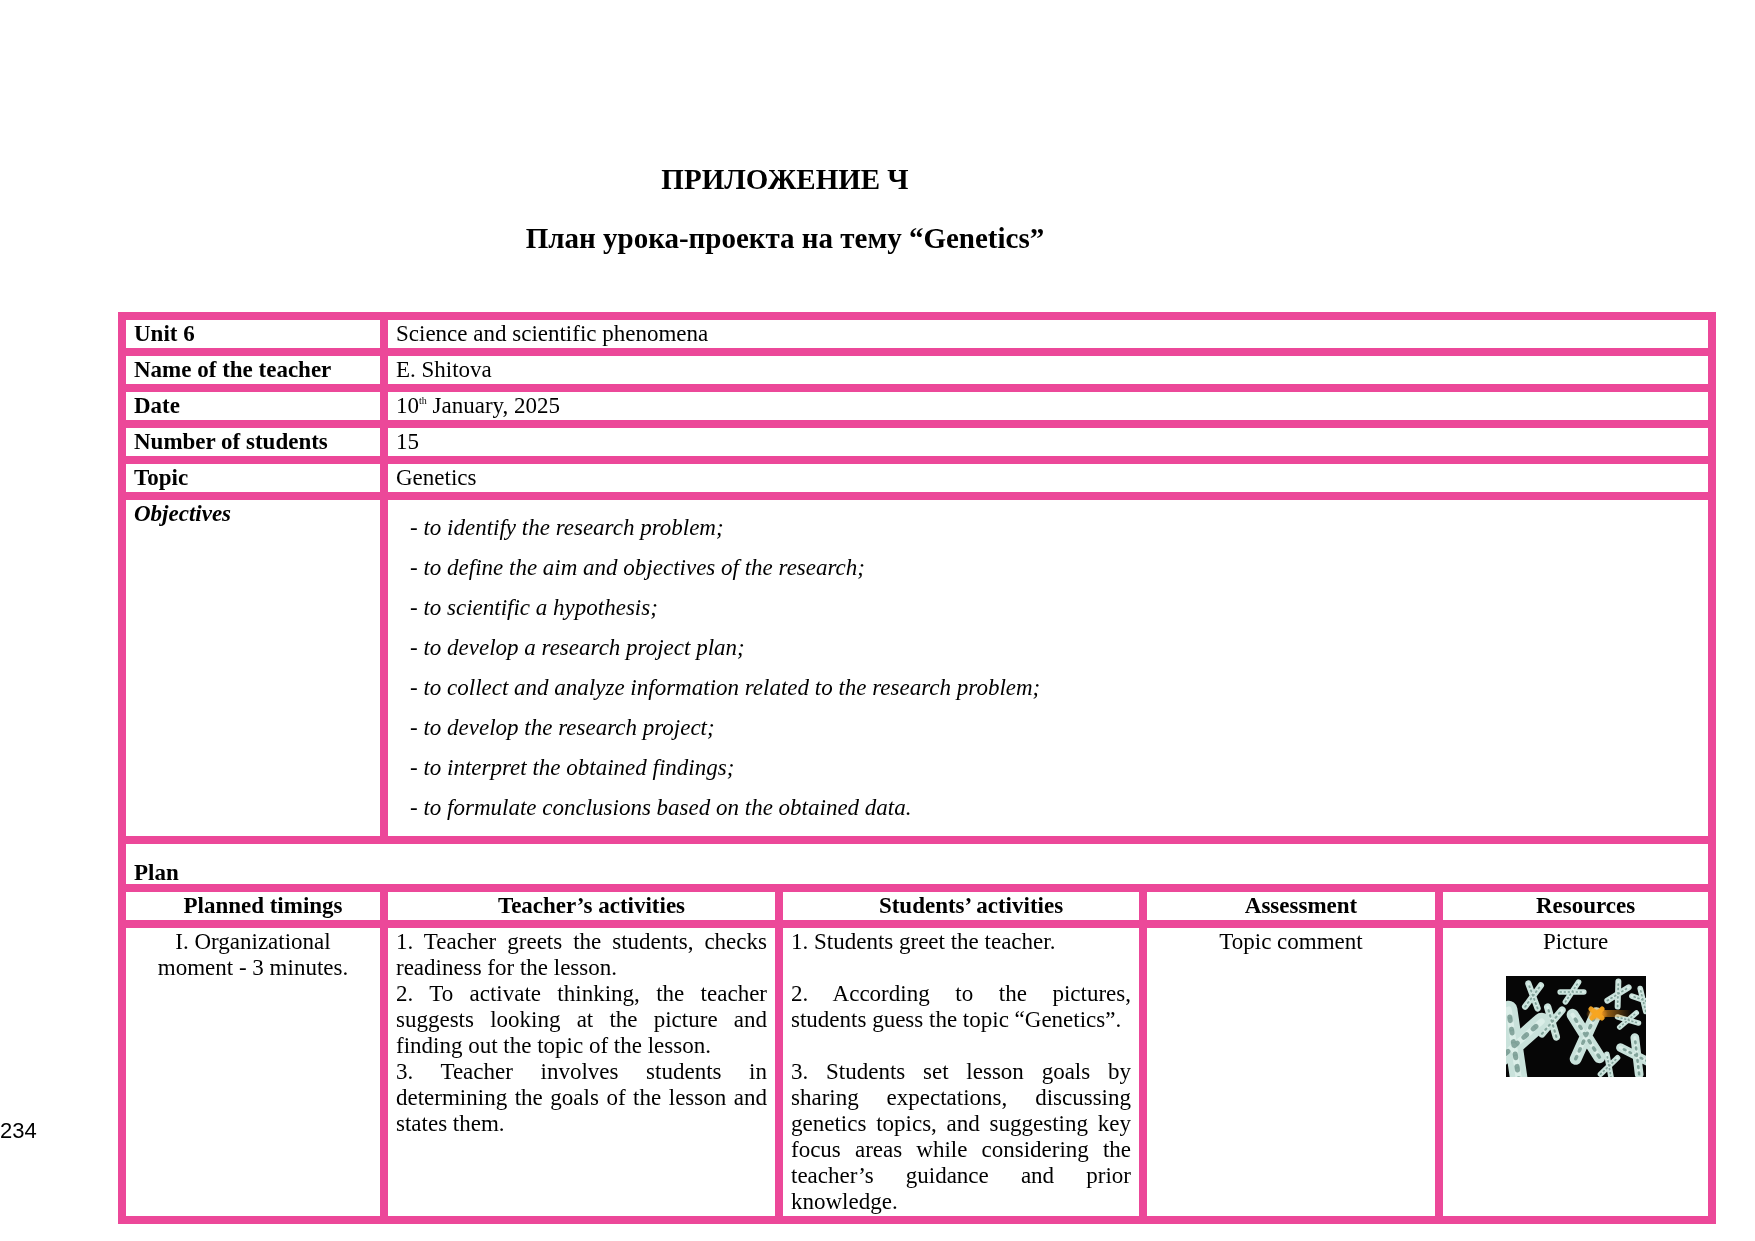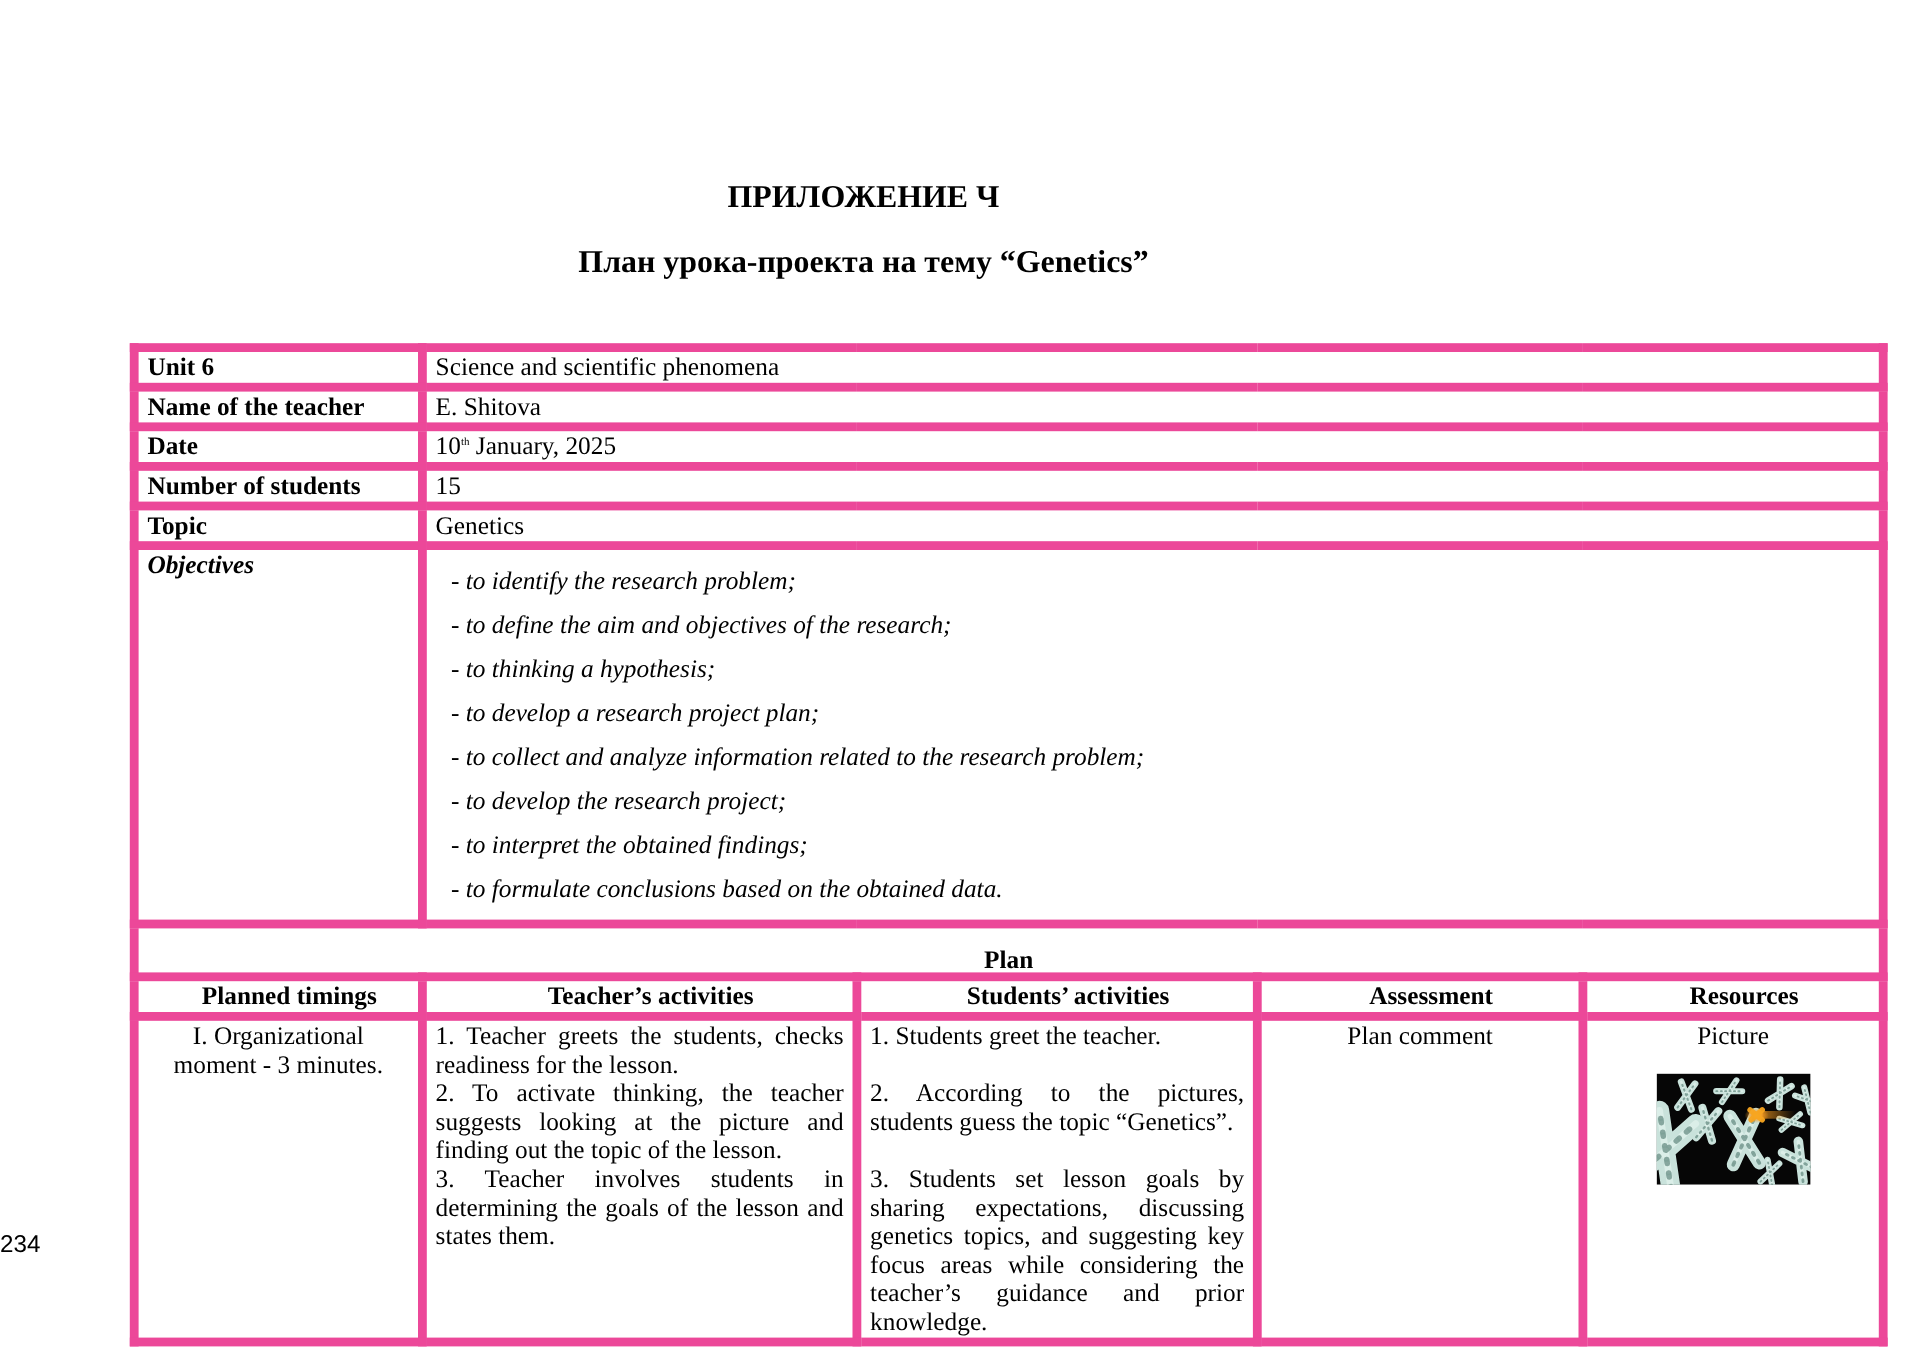--- a/index.html
+++ b/index.html
@@ -26,21 +26,21 @@
     border:8px solid #ec4899;
     padding:1px 8px 1px 8px;
     vertical-align:top;
     font-size:23px;line-height:26px;
     overflow:hidden;
   }
   .lbl{font-weight:bold;}
   sup{font-size:10px;line-height:0;}
   tr.h27{height:27px;} tr.h28{height:28px;border-radius:10px;} tr.h26{height:26px;}
   tr.hobj{height:233px;font-style:italic;} tr.hplan{height:24px;} tr.hhdr{height:30px;} tr.hcontent{height:263px;}
-  .plan-title-cell{text-align:center;font-weight:bold;line-height:21px;padding-top:18px;padding-bottom:1px;}
+  .plan-title-cell{text-align:left;font-weight:bold;line-height:21px;padding-top:18px;padding-bottom:1px;}
   th{text-align:center;font-weight:bold;padding-left:28px;}
   .center{text-align:center;}
   .timing-inner{max-width:192px;margin:0 auto;text-align:center;}
   p.para{margin:0;text-align:justify;}
   p.para.gap{margin-bottom:26px;}
   .obj-line{margin:14px;}
   .resources-cell{text-align:center;}
   .picture-wrap{margin:21px auto 0 auto;width:140px;height:101px;}
   .picture-wrap svg{display:block;}
   .page-number{
@@ -85,21 +85,21 @@
   <tr class="h26">
     <td class="lbl">Topic</td>
     <td colspan="4">Genetics</td>
   </tr>
 
   <tr class="hobj">
     <td class="lbl">Objectives</td>
     <td colspan="4">
       <div class="obj-line">- to identify the research problem;</div>
       <div class="obj-line">- to define the aim and objectives of the research;</div>
-      <div class="obj-line">- to thinking a hypothesis;</div>
+      <div class="obj-line">- to scientific a hypothesis;</div>
       <div class="obj-line">- to develop a research project plan;</div>
       <div class="obj-line">- to collect and analyze information related to the research problem;</div>
       <div class="obj-line">- to develop the research project;</div>
       <div class="obj-line">- to interpret the obtained findings;</div>
       <div class="obj-line">- to formulate conclusions based on the obtained data.</div>
     </td>
   </tr>
 
   <tr class="hplan">
     <td colspan="5" class="plan-title-cell">Plan</td>
@@ -120,21 +120,21 @@
     <td>
       <p class="para">1. Teacher greets the students, checks readiness for the lesson.</p>
       <p class="para">2. To activate thinking, the teacher suggests looking at the picture and finding out the topic of the lesson.</p>
       <p class="para">3. Teacher involves students in determining the goals of the lesson and states them.</p>
     </td>
     <td>
       <p class="para gap">1. Students greet the teacher.</p>
       <p class="para gap">2. According to the pictures, students guess the topic “Genetics”.</p>
       <p class="para">3. Students set lesson goals by sharing expectations, discussing genetics topics, and suggesting key focus areas while considering the teacher’s guidance and prior knowledge.</p>
     </td>
-    <td class="center">Plan comment</td>
+    <td class="center">Topic comment</td>
     <td class="resources-cell">
       <div>Picture</div>
       <div class="picture-wrap">
         <svg width="140" height="101" viewBox="0 0 140 101" xmlns="http://www.w3.org/2000/svg">
           <defs>
             <g id="chr">
               <path d="M-7,-13 L7,13 M7,-13 L-7,13" stroke="#c9e2db" stroke-width="7" stroke-linecap="round" fill="none"></path>
               <path d="M-7,-13 L7,13 M7,-13 L-7,13" stroke="#eef9f5" stroke-width="2.5" stroke-linecap="round" fill="none" opacity="0.5" stroke-dasharray="2 3"></path>
               <path d="M-7,-13 L7,13 M7,-13 L-7,13" stroke="#3f6b61" stroke-width="2" stroke-linecap="round" fill="none" opacity="0.55" stroke-dasharray="1.5 3.5" stroke-dashoffset="2"></path>
             </g>

